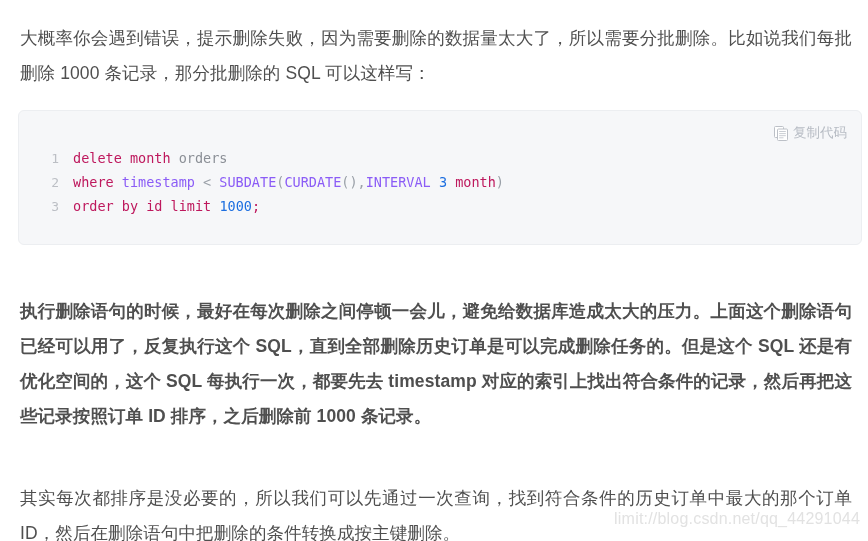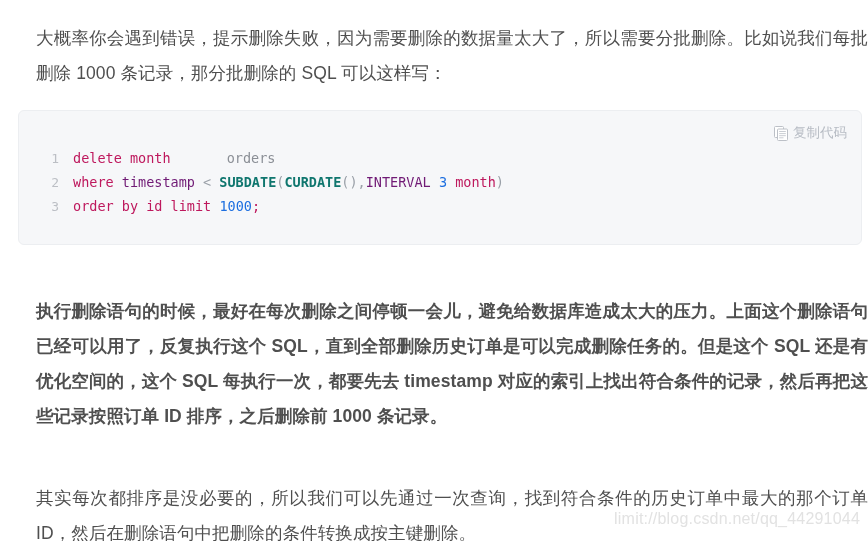--- a/index.html
+++ b/index.html
@@ -28,21 +28,20 @@
     position: absolute;
     left: 20px;
     width: 832px;
     font-size: 17.5px;
     line-height: 35px;
     color: #4f4f4f;
     letter-spacing: 0.1px;
     text-align: justify;
     text-justify: inter-ideograph;
     white-space: normal;
-    margin-left: 16px;
   }
 
   #para-intro { top: 3px; }
   #para-exec  { top: 276px; font-weight: bold; }
   #para-final { top: 463px; }
 
   
   .code-card {
     position: absolute;
     left: 18px;
@@ -99,24 +98,24 @@
     padding-right: 14px;
     box-sizing: content-box;
     color: #bcbfc5;
     font-size: 13px;
     user-select: none;
   }
   .code-text { white-space: pre; }
 
   
   .tok-kw   { color: #be185d; }
-  .tok-fn   { color: #0f766e; font-weight: bold; }
-  .tok-id   { color: #8b8f96; margin-left: 48px; }
+  .tok-fn   { color: #8b5cf6; }
+  .tok-id   { color: #8b8f96; }
   .tok-num  { color: #1d6fe0; }
-  .tok-type { color: #701a75; }
+  .tok-type { color: #8b5cf6; }
   .tok-op   { color: #9aa0a8; }
   .tok-punc { color: #9aa0a8; }
   .tok-plain{ color: #8b8f96; }
 
   
   .watermark {
     position: absolute;
     right: 8px;
     top: 510px;
     font-size: 16px;

